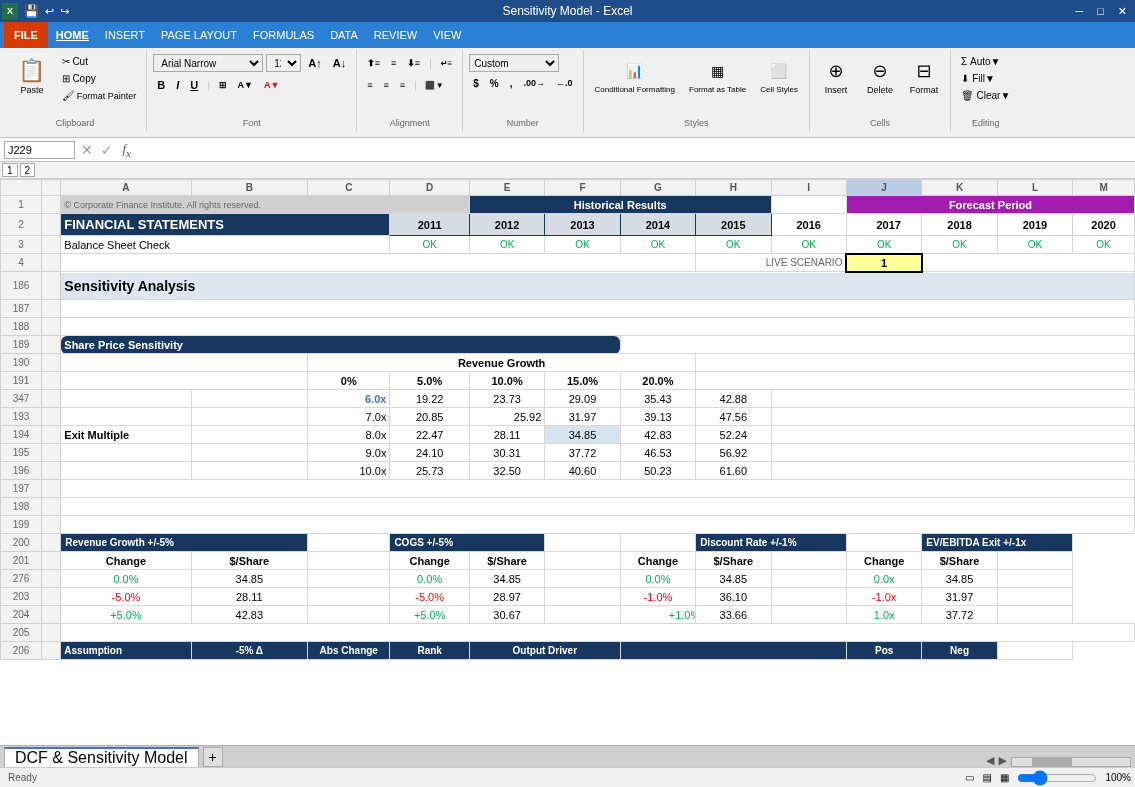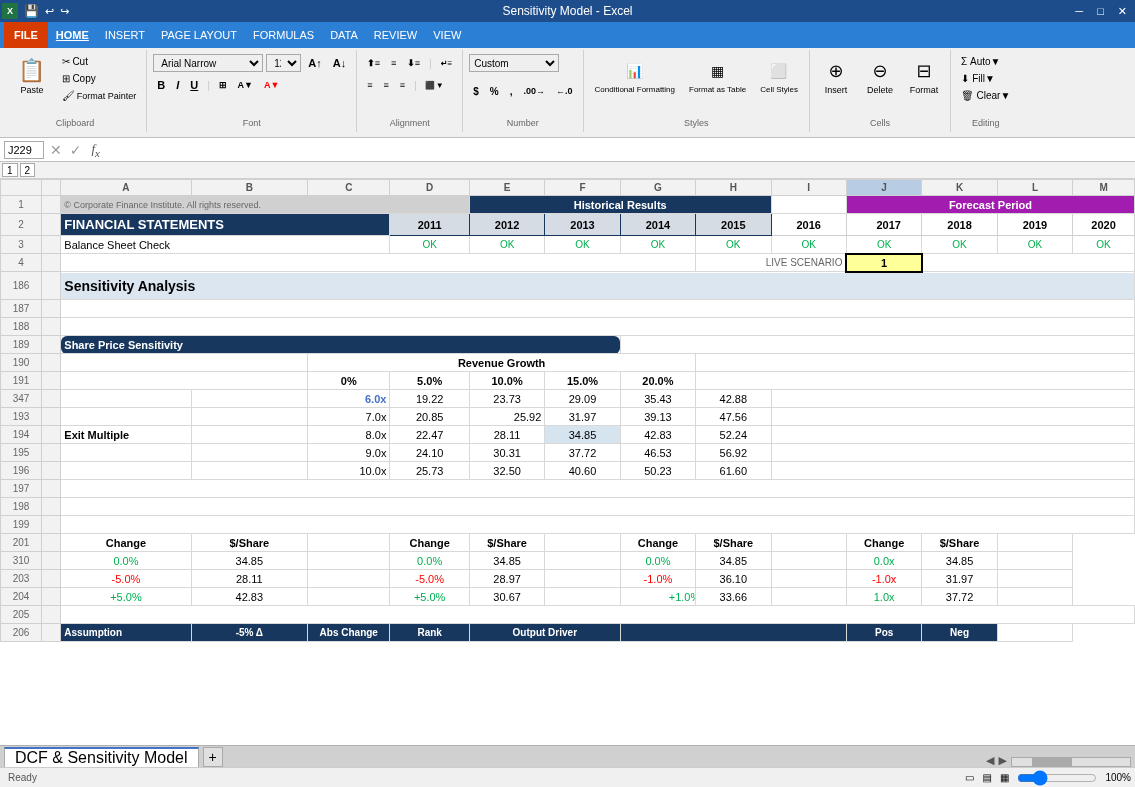--- a/index.html
+++ b/index.html
@@ -140,21 +140,21 @@
       background: #fff;
       border-bottom: 1px solid #c0c0c0;
       display: flex;
       align-items: center;
       height: 24px;
       padding: 0 4px;
       gap: 4px;
     }
     .cell-ref-box {
       border: 1px solid #aaa;
-      width: 40px;
+      width: 71px;
       height: 18px;
       font-size: 11px;
       padding: 0 3px;
       display: flex; align-items: center;
     }
     .formula-input {
       flex: 1;
       border: none;
       font-size: 11px;
       outline: none;
@@ -359,21 +359,21 @@
         <button class="format-btn" style="font-size:9px;">≡</button>
         <button class="format-btn" style="font-size:9px;">≡</button>
         <span style="color:#ccc;padding:0 2px;">|</span>
         <button class="format-btn" style="font-size:8px;">⬛▼</button>
       </div>
     </div>
     <div class="ribbon-group-label">Alignment</div>
   </div>
 
   <div class="ribbon-group">
-    <div style="display:flex;flex-direction:column;gap:10px;padding-top:2px;">
+    <div style="display:flex;flex-direction:column;gap:2px;padding-top:2px;">
       <select style="border:1px solid #aaa;font-size:10px;height:18px;width:90px;">
         <option>Custom</option>
       </select>
       <div class="font-row">
         <button class="format-btn" style="font-size:10px;">$</button>
         <button class="format-btn" style="font-size:10px;">%</button>
         <button class="format-btn" style="font-size:10px;">,</button>
         <button class="format-btn" style="font-size:9px;">.00→</button>
         <button class="format-btn" style="font-size:9px;">←.0</button>
       </div>
@@ -655,40 +655,52 @@
         <td class="row-num">198</td>
         <td style="background:#f2f2f2;border:1px solid #d0d0d0;"></td>
         <td colspan="13"></td>
       </tr>
       <tr style="height:16px;">
         <td class="row-num">199</td>
         <td style="background:#f2f2f2;border:1px solid #d0d0d0;"></td>
         <td colspan="13"></td>
       </tr>
 
+      <tr>
+        <td class="row-num">200</td>
+        <td style="background:#f2f2f2;border:1px solid #d0d0d0;"></td>
+        <td colspan="2" style="background:#17375e;color:white;font-weight:bold;font-size:10px;text-align:left;padding:2px 4px;">Revenue Growth +/-5%</td>
+        <td></td>
+        <td colspan="2" style="background:#17375e;color:white;font-weight:bold;font-size:10px;text-align:left;padding:2px 4px;">COGS +/-5%</td>
+        <td></td>
+        <td></td>
+        <td colspan="2" style="background:#17375e;color:white;font-weight:bold;font-size:10px;text-align:left;padding:2px 4px;">Discount Rate +/-1%</td>
+        <td></td>
+        <td colspan="2" style="background:#17375e;color:white;font-weight:bold;font-size:10px;text-align:left;padding:2px 4px;">EV/EBITDA Exit +/-1x</td>
+      </tr>
 
       <tr>
         <td class="row-num">201</td>
         <td style="background:#f2f2f2;border:1px solid #d0d0d0;"></td>
         <td style="font-weight:bold;text-align:center;">Change</td>
         <td style="font-weight:bold;text-align:center;">$/Share</td>
         <td></td>
         <td style="font-weight:bold;text-align:center;">Change</td>
         <td style="font-weight:bold;text-align:center;">$/Share</td>
         <td></td>
         <td style="font-weight:bold;text-align:center;">Change</td>
         <td style="font-weight:bold;text-align:center;">$/Share</td>
         <td></td>
         <td style="font-weight:bold;text-align:center;">Change</td>
         <td style="font-weight:bold;text-align:center;">$/Share</td>
         <td></td>
       </tr>
 
       <tr>
-        <td class="row-num">310</td>
+        <td class="row-num">276</td>
         <td style="background:#f2f2f2;border:1px solid #d0d0d0;"></td>
         <td style="text-align:center;color:#00b050;">0.0%</td>
         <td style="text-align:center;">34.85</td>
         <td></td>
         <td style="text-align:center;color:#00b050;">0.0%</td>
         <td style="text-align:center;">34.85</td>
         <td></td>
         <td style="text-align:center;color:#00b050;">0.0%</td>
         <td style="text-align:center;">34.85</td>
         <td></td>

